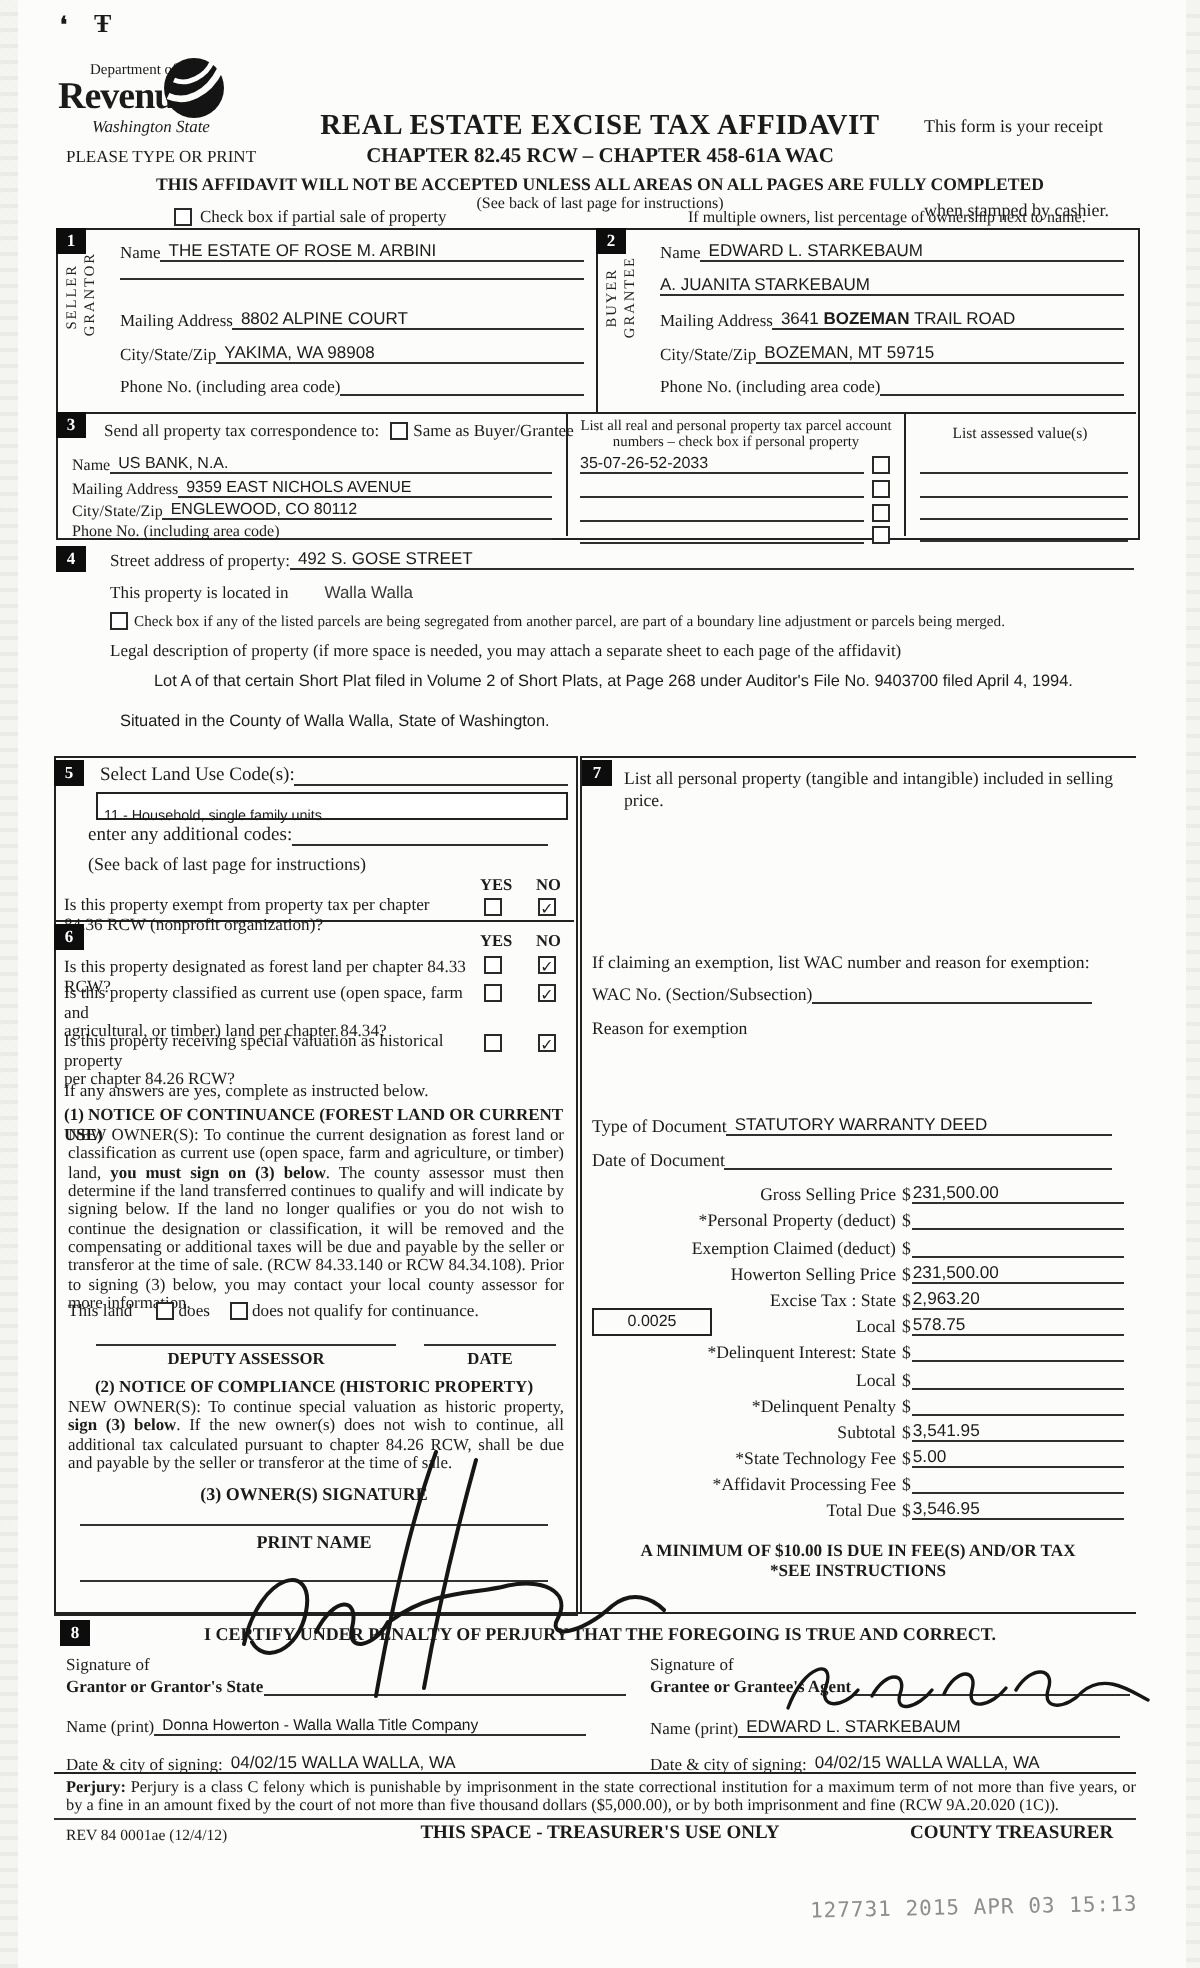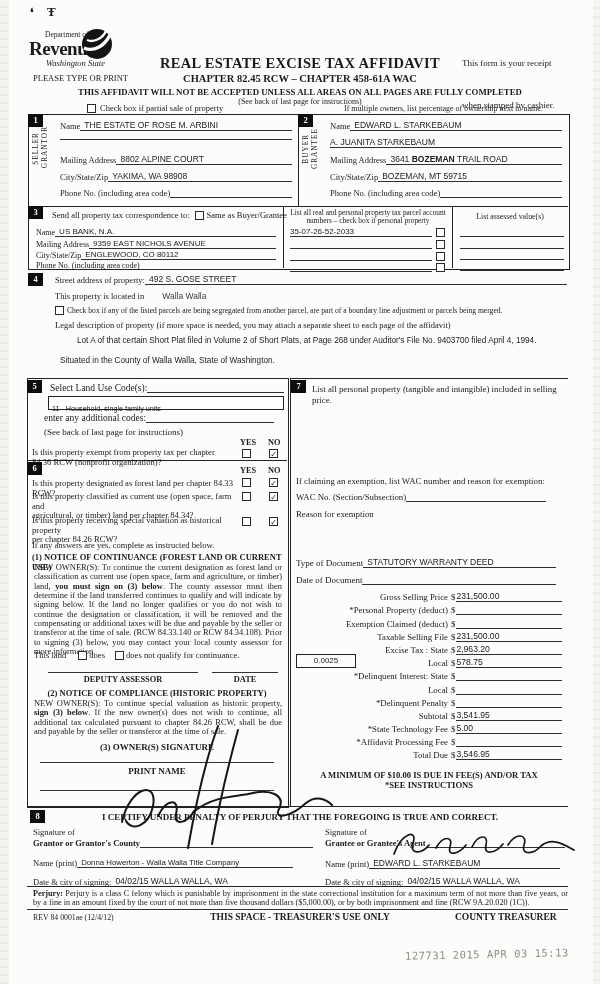--- a/index.html
+++ b/index.html
@@ -294,21 +294,21 @@
       <span class="flab">*Personal Property (deduct)</span>
       <span class="fdol">$</span>
       <span class="ffill sans"></span>
     </div>
     <div class="feerow">
       <span class="flab">Exemption Claimed (deduct)</span>
       <span class="fdol">$</span>
       <span class="ffill sans"></span>
     </div>
     <div class="feerow">
-      <span class="flab">Taxable Selling File</span>
+      <span class="flab">Howerton Selling Price</span>
       <span class="fdol">$</span>
       <span class="ffill sans">231,500.00</span>
     </div>
     <div class="feerow">
       <span class="flab">Excise Tax : State</span>
       <span class="fdol">$</span>
       <span class="ffill sans">2,963.20</span>
     </div>
     <div class="feerow">
       <span class="flab" style="display:flex;justify-content:space-between;align-items:flex-end;">
@@ -357,21 +357,21 @@
 
   <div class="abs b ctr" style="left:296px;top:770px;width:266px;font-size:8.6px;">A MINIMUM OF $10.00 IS DUE IN FEE(S) AND/OR TAX</div>
   <div class="abs b ctr" style="left:296px;top:780px;width:266px;font-size:8.6px;">*SEE INSTRUCTIONS</div>
 
   <div class="hline" style="left:27px;top:806px;width:541px;"></div>
   <div class="num" style="left:30px;top:810px;">8</div>
   <div class="abs b ctr" style="left:60px;top:812px;width:480px;font-size:9px;">I CERTIFY UNDER PENALTY OF PERJURY THAT THE FOREGOING IS TRUE AND CORRECT.</div>
 
   <div class="abs" style="left:33px;top:827px;font-size:8.5px;">Signature of</div>
   <div class="abs row" style="left:33px;top:838px;width:280px;">
-    <span class="b" style="font-size:8.5px;white-space:nowrap;">Grantor or Grantor's County</span>
+    <span class="b" style="font-size:8.5px;white-space:nowrap;">Grantor or Grantor's State</span>
     <span class="fill"></span>
   </div>
   <div class="abs row" style="left:33px;top:858px;width:260px;">
     <span class="lbl">Name (print)</span>
     <span class="fill sans" style="font-size:7.8px;">Donna Howerton - Walla Walla Title Company</span>
   </div>
   <div class="abs row" style="left:33px;top:876px;width:250px;">
     <span class="lbl">Date &amp; city of signing:</span>
     <span class="fill sans val">04/02/15  WALLA WALLA, WA</span>
   </div>

